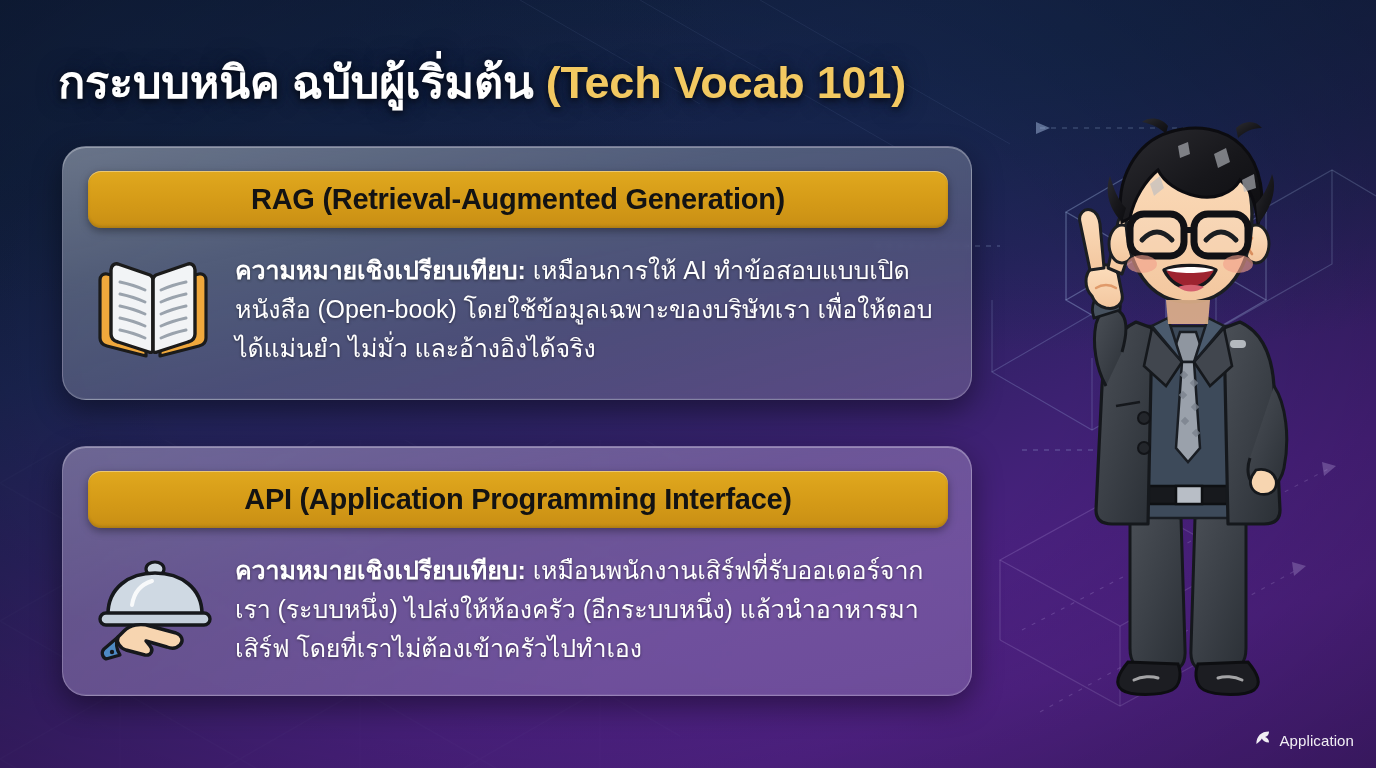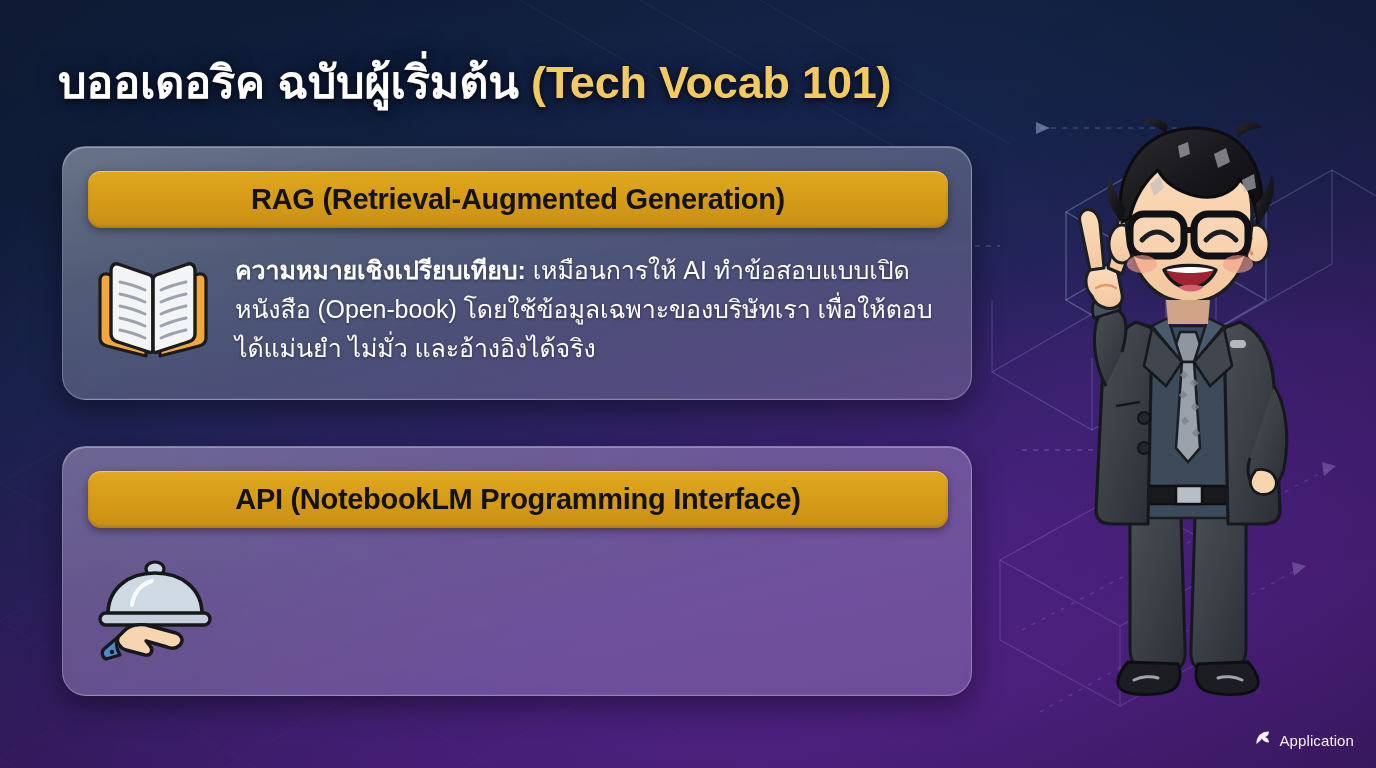--- a/index.html
+++ b/index.html
@@ -213,21 +213,21 @@
       </g>
 
       <g fill="none" stroke="rgba(150,180,230,0.09)" stroke-width="1">
         <path d="M640 0 L900 150 M760 0 L1010 144 M520 0 L700 104"></path>
       </g>
     </svg>
   </div>
 
   <div class="vignette"></div>
 
-  <h1 id="title"><span>บออเดอริค ฉบับผู้เริ่มต้น</span><span> </span><span class="gold">(Tech Vocab 101)</span></h1>
+  <h1 id="title"><span>กระบบหนิค ฉบับผู้เริ่มต้น</span><span> </span><span class="gold">(Tech Vocab 101)</span></h1>
 
   <section class="card" id="card-rag">
     <div class="pill">
       <span class="pill-label">RAG (Retrieval-Augmented Generation)</span>
     </div>
 
     <div class="body-row">
       <div class="card-icon">
         <svg width="118" height="104" viewBox="0 0 118 104" xmlns="http://www.w3.org/2000/svg">
 
@@ -254,21 +254,21 @@
           <path d="M59 22 L59 92" stroke="#1b1b1b" stroke-width="2.6"></path>
         </svg>
       </div>
 
       <p class="card-text"><b>ความหมายเชิงเปรียบเทียบ:</b><span> เหมือนการให้ AI ทำข้อสอบแบบเปิดหนังสือ (Open-book) โดยใช้ข้อมูลเฉพาะของบริษัทเรา เพื่อให้ตอบได้แม่นยำ ไม่มั่ว และอ้างอิงได้จริง</span></p>
     </div>
   </section>
 
   <section class="card" id="card-api">
     <div class="pill">
-      <span class="pill-label">API (NotebookLM Programming Interface)</span>
+      <span class="pill-label">API (Application Programming Interface)</span>
     </div>
 
     <div class="body-row">
       <div class="card-icon">
         <svg width="118" height="106" viewBox="0 0 118 106" xmlns="http://www.w3.org/2000/svg">
 
           <ellipse cx="61" cy="12" rx="9" ry="7" fill="#CED8E2" stroke="#16181c" stroke-width="3.2"></ellipse>
 
           <path d="M14 57 C14 31 35 16 61 16 C87 16 108 31 108 57 Z" fill="#CFD9E3" stroke="#16181c" stroke-width="3.6" stroke-linejoin="round"></path>
           <path d="M38 48 C40 35 48 27 58 24" fill="none" stroke="#ffffff" stroke-width="4" stroke-linecap="round" opacity=".85"></path>
@@ -276,20 +276,21 @@
           <rect x="6" y="56" width="110" height="12" rx="6" fill="#C5D0DC" stroke="#16181c" stroke-width="3.4"></rect>
 
           <path d="M30 74 C36 68 46 66 56 69 L82 76 C88 78 90 84 86 88 C83 91 78 92 73 90 L52 84
                    L56 89 C60 93 57 99 51 98 L32 93 C26 91 22 85 24 80 Z" fill="#F7D5B0" stroke="#16181c" stroke-width="3.4" stroke-linejoin="round"></path>
 
           <path d="M24 80 L10 92 C7 95 8 100 12 102 L26 98 C22 92 22 85 24 80 Z" fill="#4E8AC4" stroke="#16181c" stroke-width="3.2" stroke-linejoin="round"></path>
           <circle cx="18" cy="95" r="2.2" fill="#16181c"></circle>
         </svg>
       </div>
 
+      <p class="card-text"><b>ความหมายเชิงเปรียบเทียบ:</b><span> เหมือนพนักงานเสิร์ฟที่รับออเดอร์จากเรา (ระบบหนึ่ง) ไปส่งให้ห้องครัว (อีกระบบหนึ่ง) แล้วนำอาหารมาเสิร์ฟ โดยที่เราไม่ต้องเข้าครัวไปทำเอง</span></p>
     </div>
   </section>
 
   <div id="character">
     <svg viewBox="0 0 340 620" xmlns="http://www.w3.org/2000/svg">
       <defs>
         <linearGradient id="suitG" x1="0" y1="0" x2="1" y2="1">
           <stop offset="0" stop-color="#4a4f56"></stop>
           <stop offset=".5" stop-color="#3b4047"></stop>
           <stop offset="1" stop-color="#2b3036"></stop>

